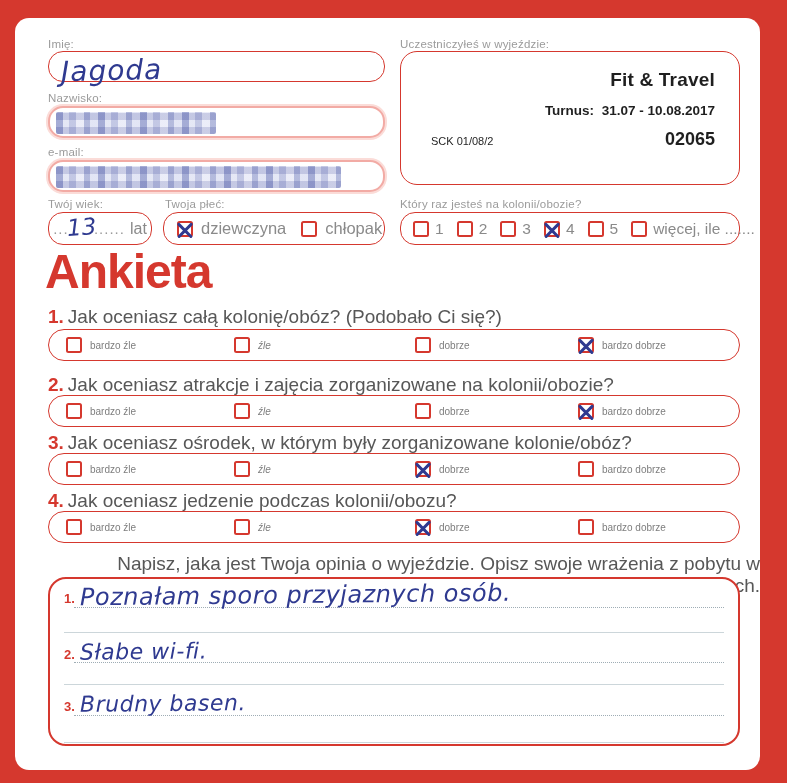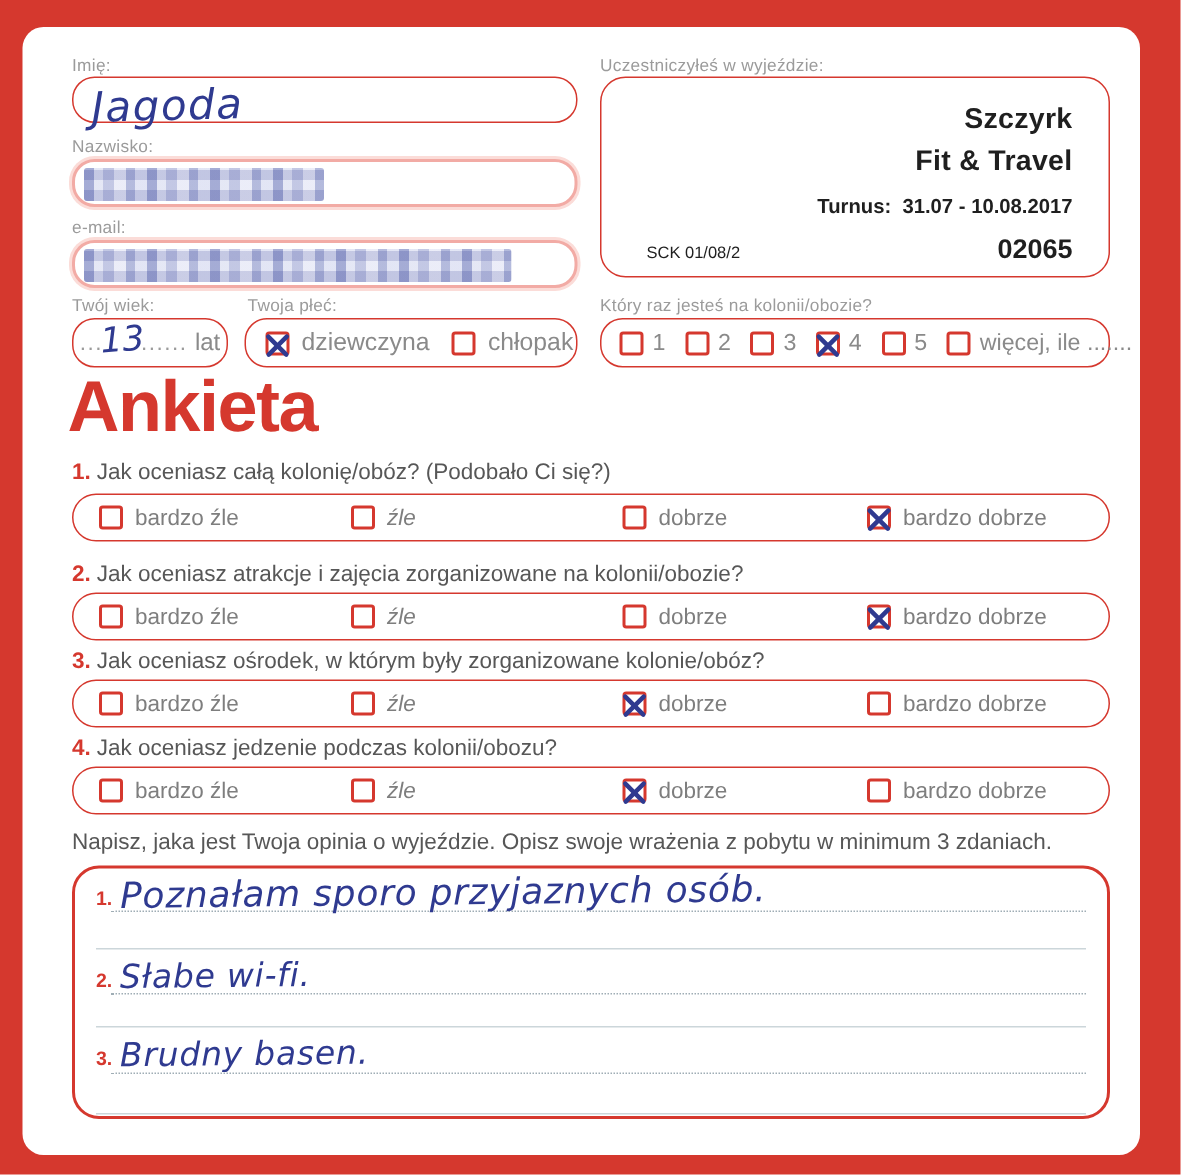--- a/index.html
+++ b/index.html
@@ -61,29 +61,29 @@
   .tripbox { padding:14px 24px 0 30px; color:#1f1f1f; }
   .trip-line1 { font-size:19px; font-weight:600; line-height:1.45; letter-spacing:.2px; }
   .trip-line2 { font-size:13.5px; font-weight:600; margin-top:9px; }
   .trip-bottom { display:flex; justify-content:space-between; align-items:baseline; margin-top:11px; }
   .trip-code { font-size:11px; font-weight:400; }
   .trip-number { font-size:18px; font-weight:700; }
   .title {
     position:absolute; left:30px; top:226px; font-size:48px; font-weight:700;
     color:#d5382e; letter-spacing:-1px;
   }
-  .qline { position:absolute; left:33px; font-size:15px; color:#575757; }
+  .qline { position:absolute; left:33px; font-size:19px; color:#575757; }
   .qnum { color:#d5382e; font-weight:700; margin-right:4px; }
   .arow {
     position:absolute; left:33px; width:692px; height:32px;
     border:1.6px solid #d5382e; border-radius:16px;
     display:flex; align-items:center; padding-left:17px;
   }
   .acell { display:flex; align-items:center; }
-  .acell .optlabel { font-size:15px; color:#7e7e7e; }
+  .acell .optlabel { font-size:10px; color:#7e7e7e; }
   .ac1 { width:168px; } .ac2 { width:181px;font-style:italic; } .ac3 { width:163px; }
   .vrow { padding-left:12px; display:flex; align-items:center; }
   .vopt { display:flex; align-items:center; margin-right:13px; }
   .vopt .optlabel { font-size:15.5px; margin-left:6px; }
   .writebox {
     position:absolute; left:33px; top:559px; width:692px; height:169px;
     border:2px solid #d5382e; border-radius:18px; background:#fff;
   }
   .wline { position:absolute; height:0; border-bottom:1.6px dotted #9fadb5; }
   .wline2 { position:absolute; height:0; border-bottom:1.2px solid #ccd6da; }
@@ -122,21 +122,20 @@
   <div class="lbl" style="left:150px; top:180px;">Twoja płeć:</div>
   <div class="rbox optrow" style="left:148px; top:194px; width:222px; height:33px; padding-left:13px;">
     <span class="cb checked"></span>
     <span class="optlabel" style="font-size:16.5px;">dziewczyna</span>
     <span class="cb" style="margin-left:15px;"></span>
     <span class="optlabel" style="font-size:16.5px;">chłopak</span>
   </div>
 
   <div class="lbl" style="left:385px; top:20px;">Uczestniczyłeś w wyjeździe:</div>
   <div class="rbox tripbox" style="left:385px; top:33px; width:340px; height:134px; border-radius:17px;">
-    <div class="trip-line1">Szczyrk</div>
     <div class="trip-line1">Fit &amp; Travel</div>
     <div class="trip-line2"><span>Turnus:</span>&nbsp; <span>31.07 - 10.08.2017</span></div>
     <div class="trip-bottom">
       <span class="trip-code">SCK 01/08/2</span>
       <span class="trip-number">02065</span>
     </div>
   </div>
 
   <div class="lbl" style="left:385px; top:180px;">Który raz jesteś na kolonii/obozie?</div>
   <div class="rbox vrow" style="left:385px; top:194px; width:340px; height:33px;">

